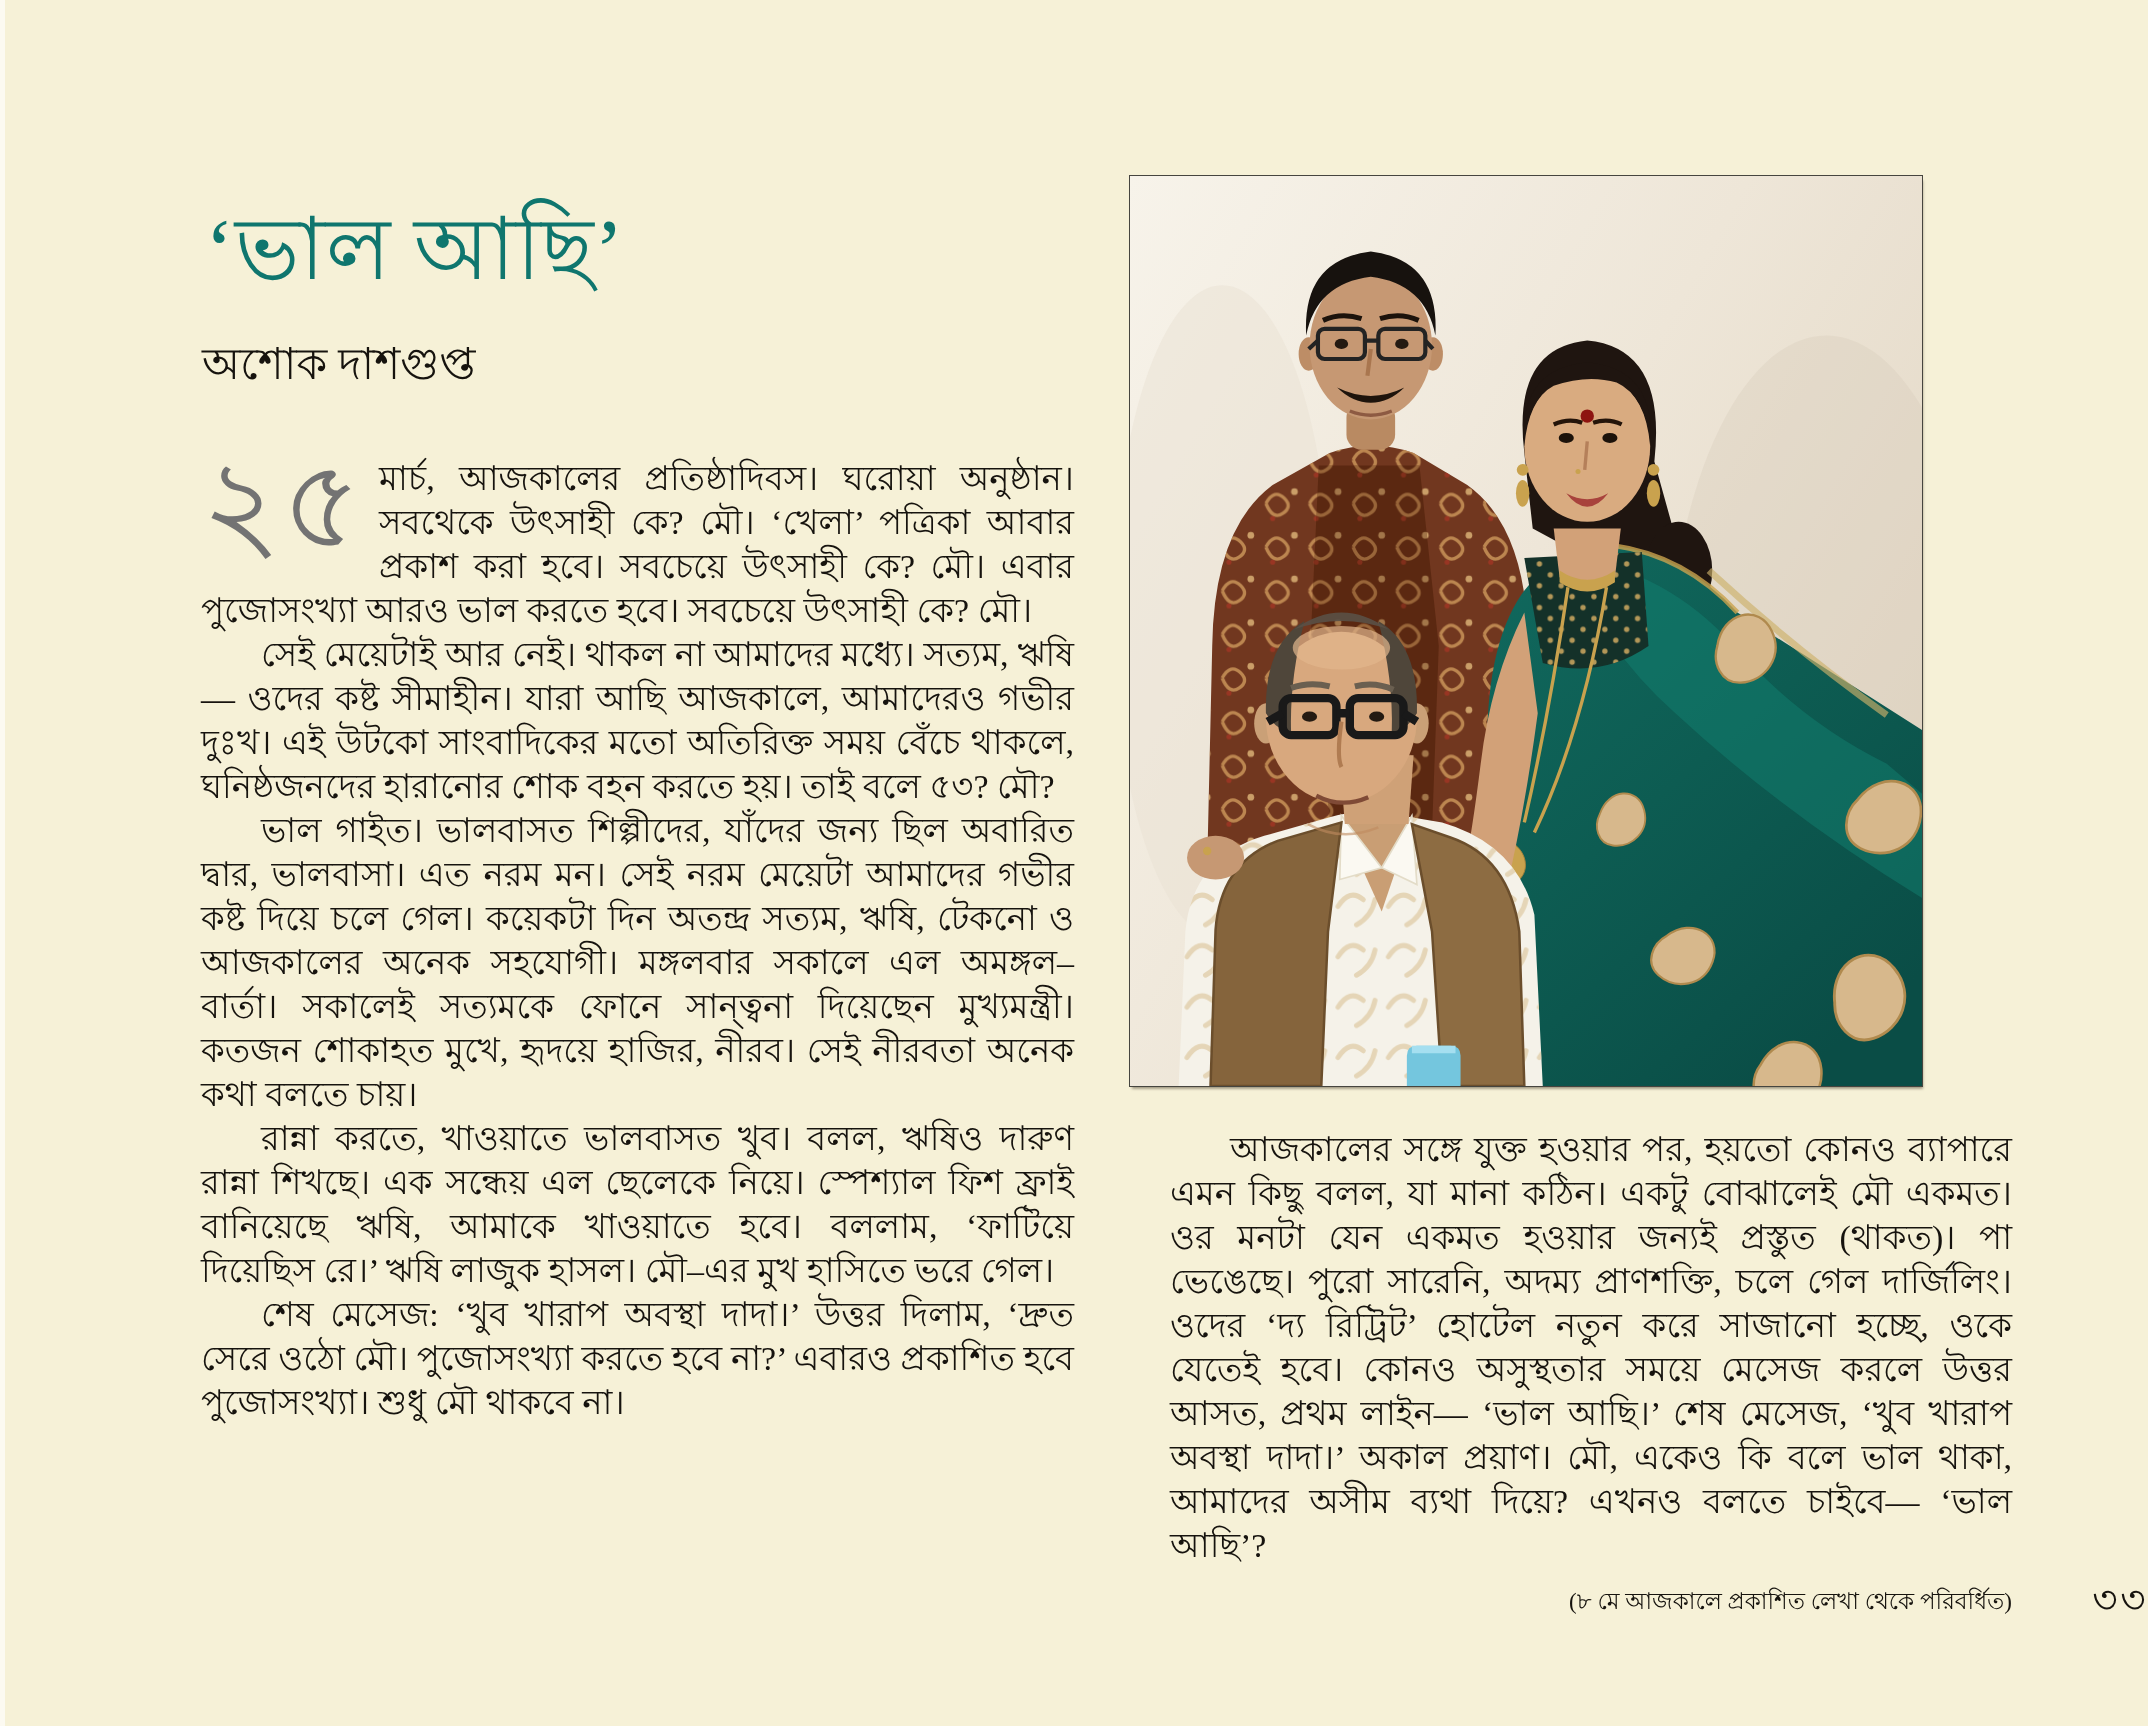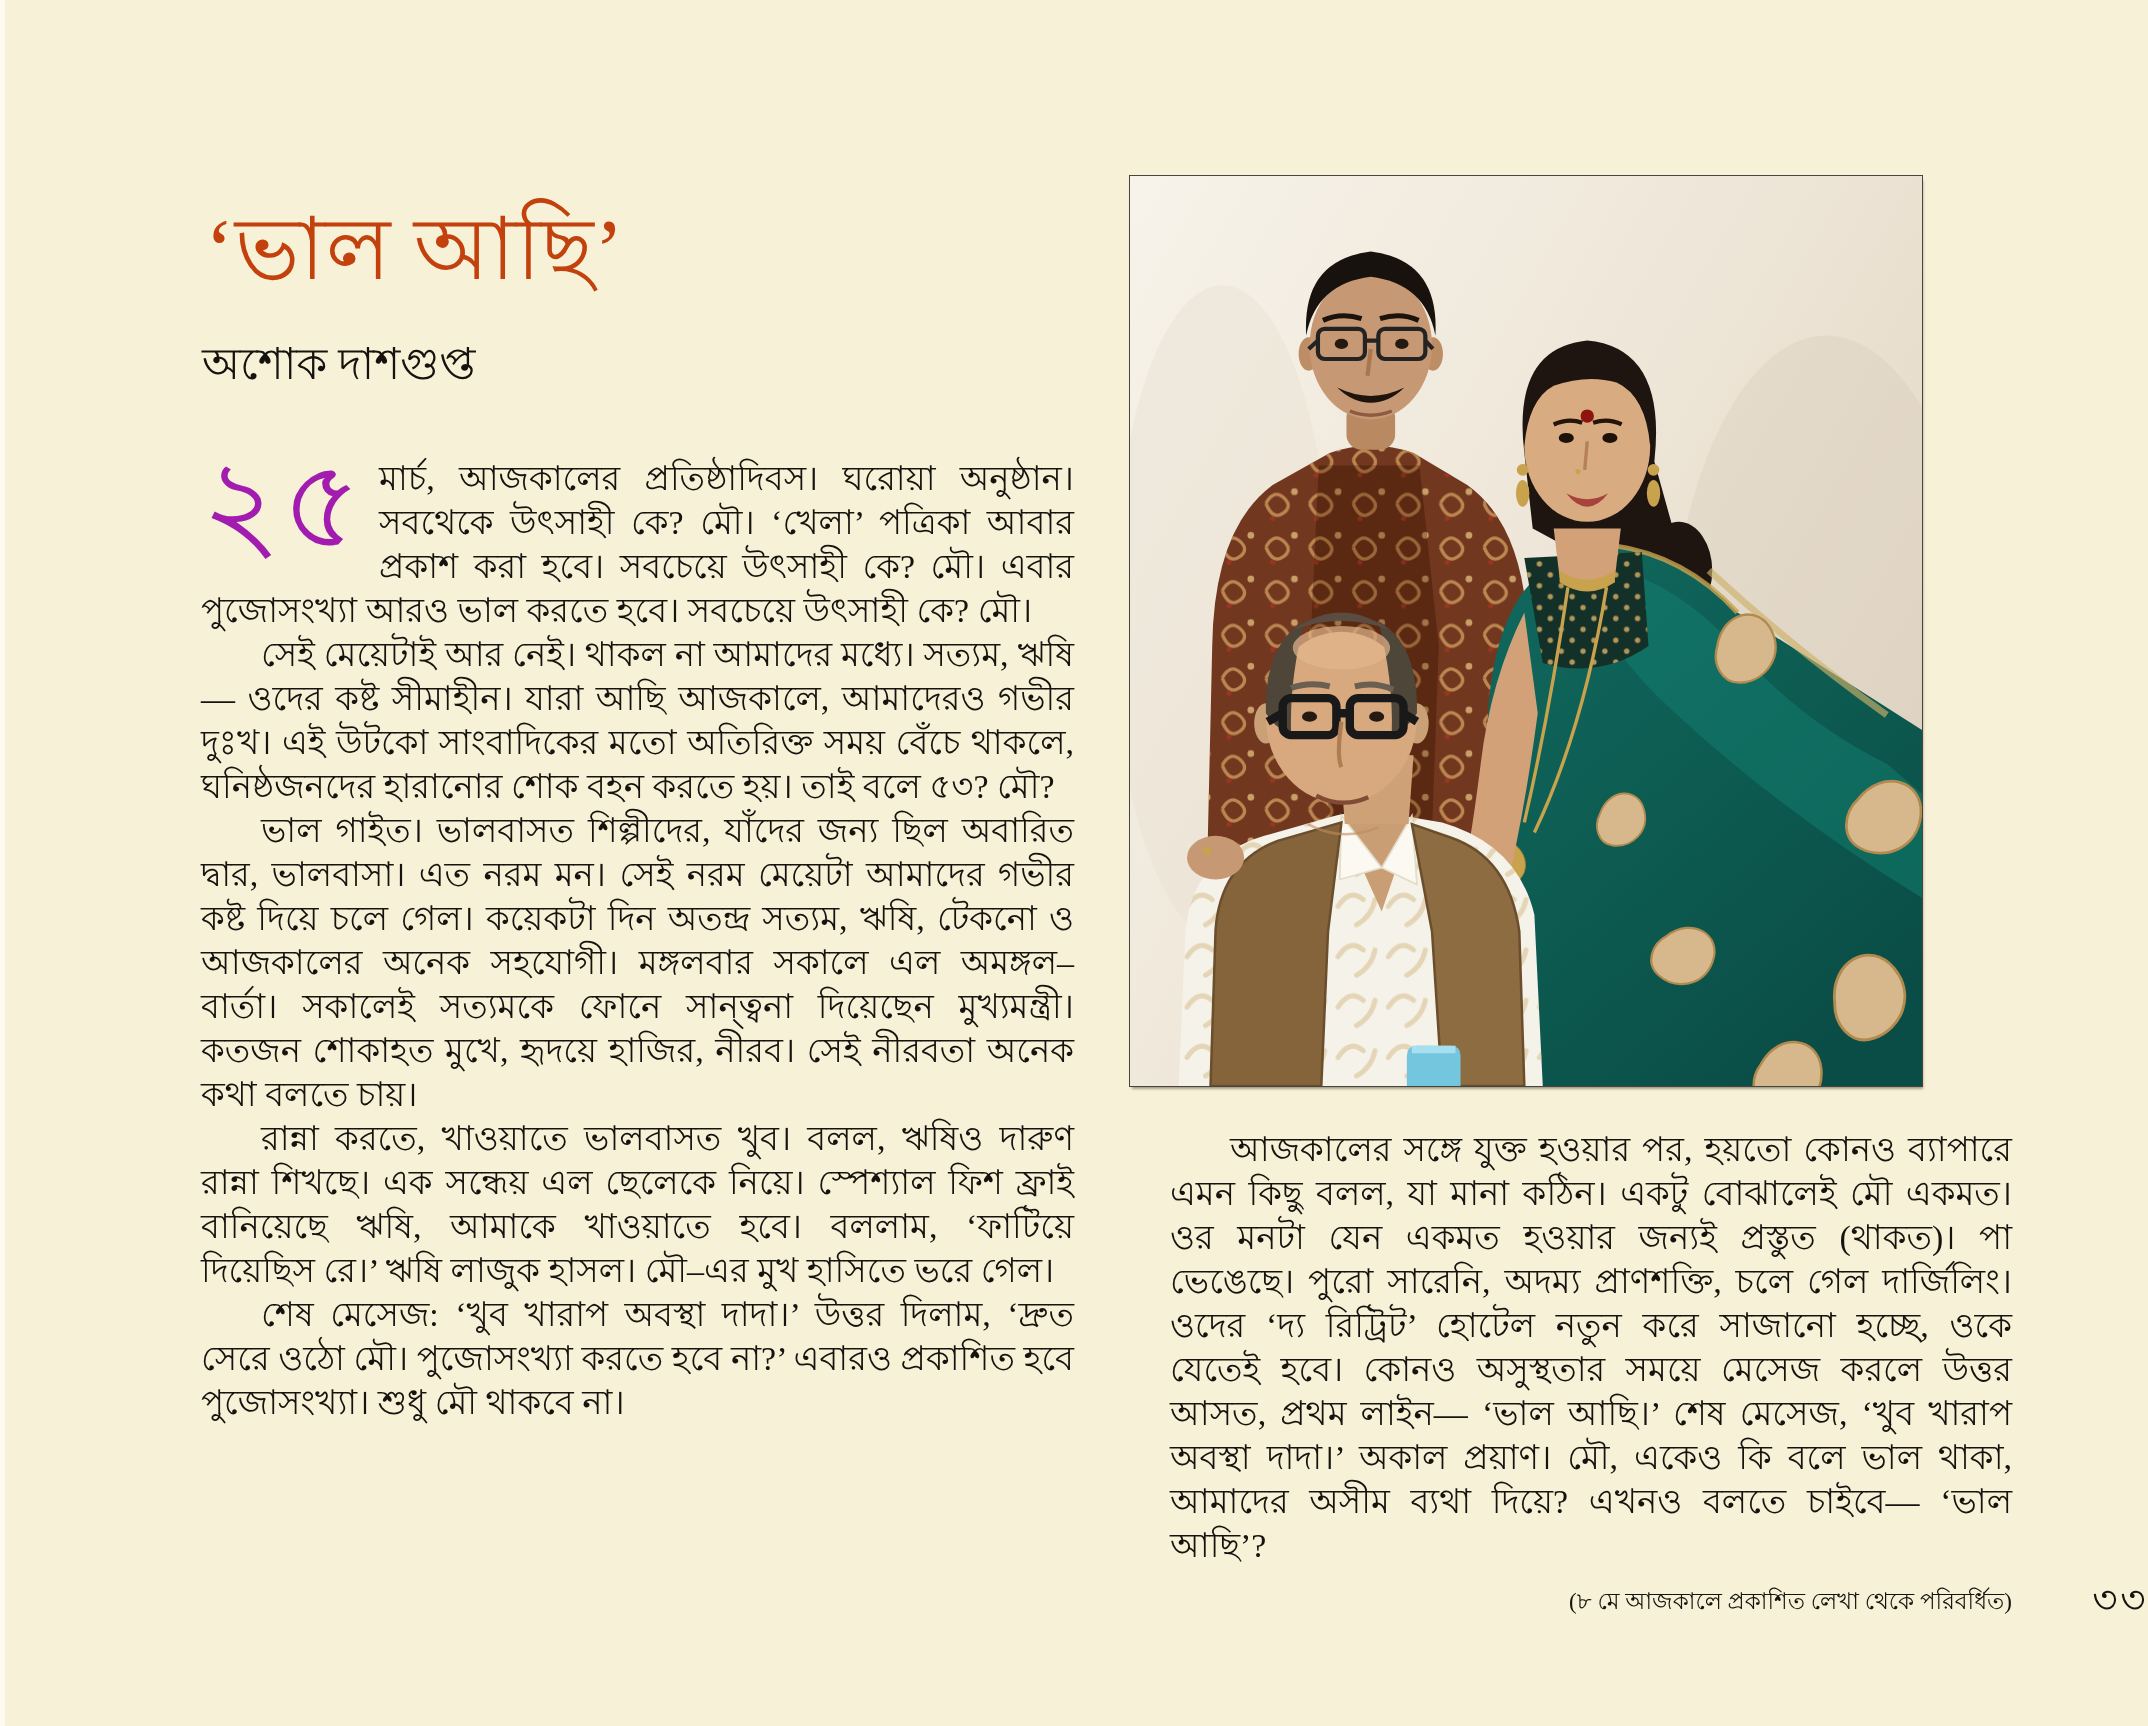--- a/index.html
+++ b/index.html
@@ -5,36 +5,36 @@
   html,body{margin:0;padding:0;}
   body{width:2148px;height:1726px;background:#f6f1d7;}
   .page{
     position:relative;width:2148px;height:1726px;overflow:hidden;
     background:#f6f1d7;color:#16130e;
     font-family:"Liberation Serif","DejaVu Serif",serif;
   }
   .scan-edge{position:absolute;left:0;top:0;width:5px;height:100%;background:#fcfaf1;}
   .title{
     position:absolute;left:205px;top:200px;
-    font-size:87px;line-height:1.15;color:#c2410c;letter-spacing:0.8px;white-space:nowrap;
+    font-size:87px;line-height:1.15;color:#0f766e;letter-spacing:0.8px;white-space:nowrap;
   }
   .author{position:absolute;left:202px;top:339px;font-size:44px;line-height:1.2;white-space:nowrap;}
   .photo{
     position:absolute;left:1129px;top:175px;width:792px;height:910px;margin:0;
     border:1.7px solid #46453f;background:#efe9dd;
     box-shadow:1.7px 4.2px 2.5px -1.7px rgba(110,100,80,.65);
   }
   .photo svg{display:block;width:100%;height:100%;}
   .col{position:absolute;text-align:justify;font-size:34px;line-height:44px;}
   .col-left{left:201px;top:457px;width:873px;}
   .col-right{left:1170px;top:1128px;width:842px;}
   .para{margin:0;padding:0;}
   .para.indent{text-indent:60px;}
   .dropcap{
-    float:left;color:#a21caf;font-size:124px;line-height:92px;
+    float:left;color:#737373;font-size:124px;line-height:92px;
     padding:3.4px 17px 0 0;
   }
   .credit{margin:11.7px 0 0 0;text-align:right;font-size:23px;text-indent:0;}
   .page-number{
     position:absolute;left:0;right:0;top:1569px;text-align:right;
     font-size:39px;letter-spacing:2.5px;
   }
 </style>
 </head>
 <body>

